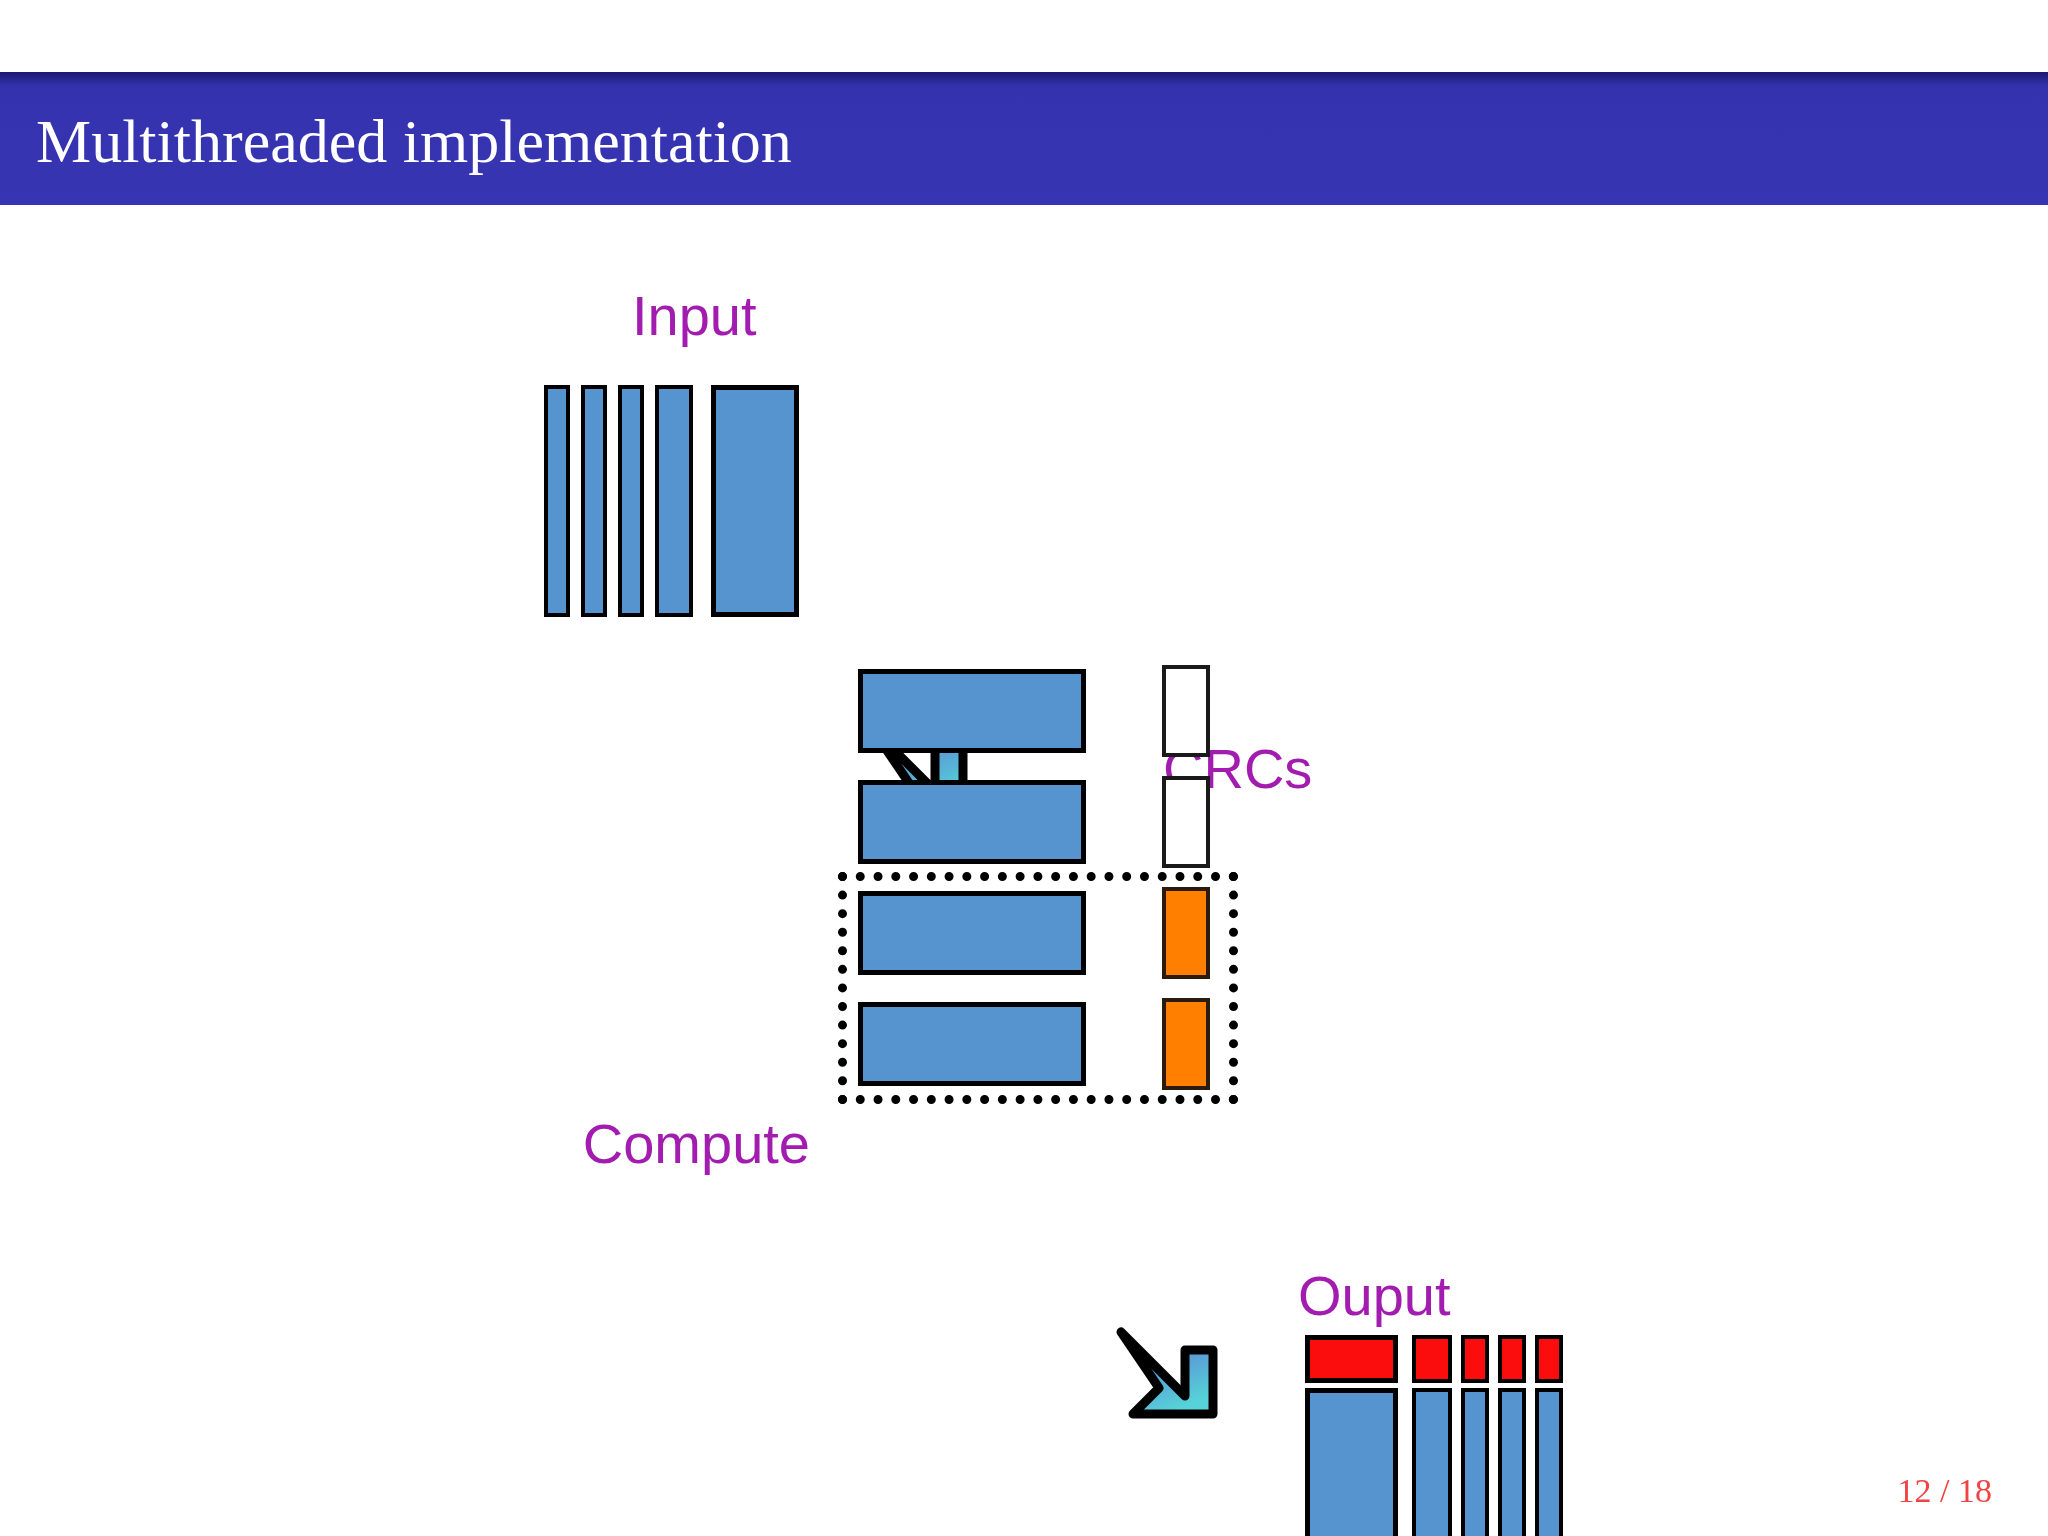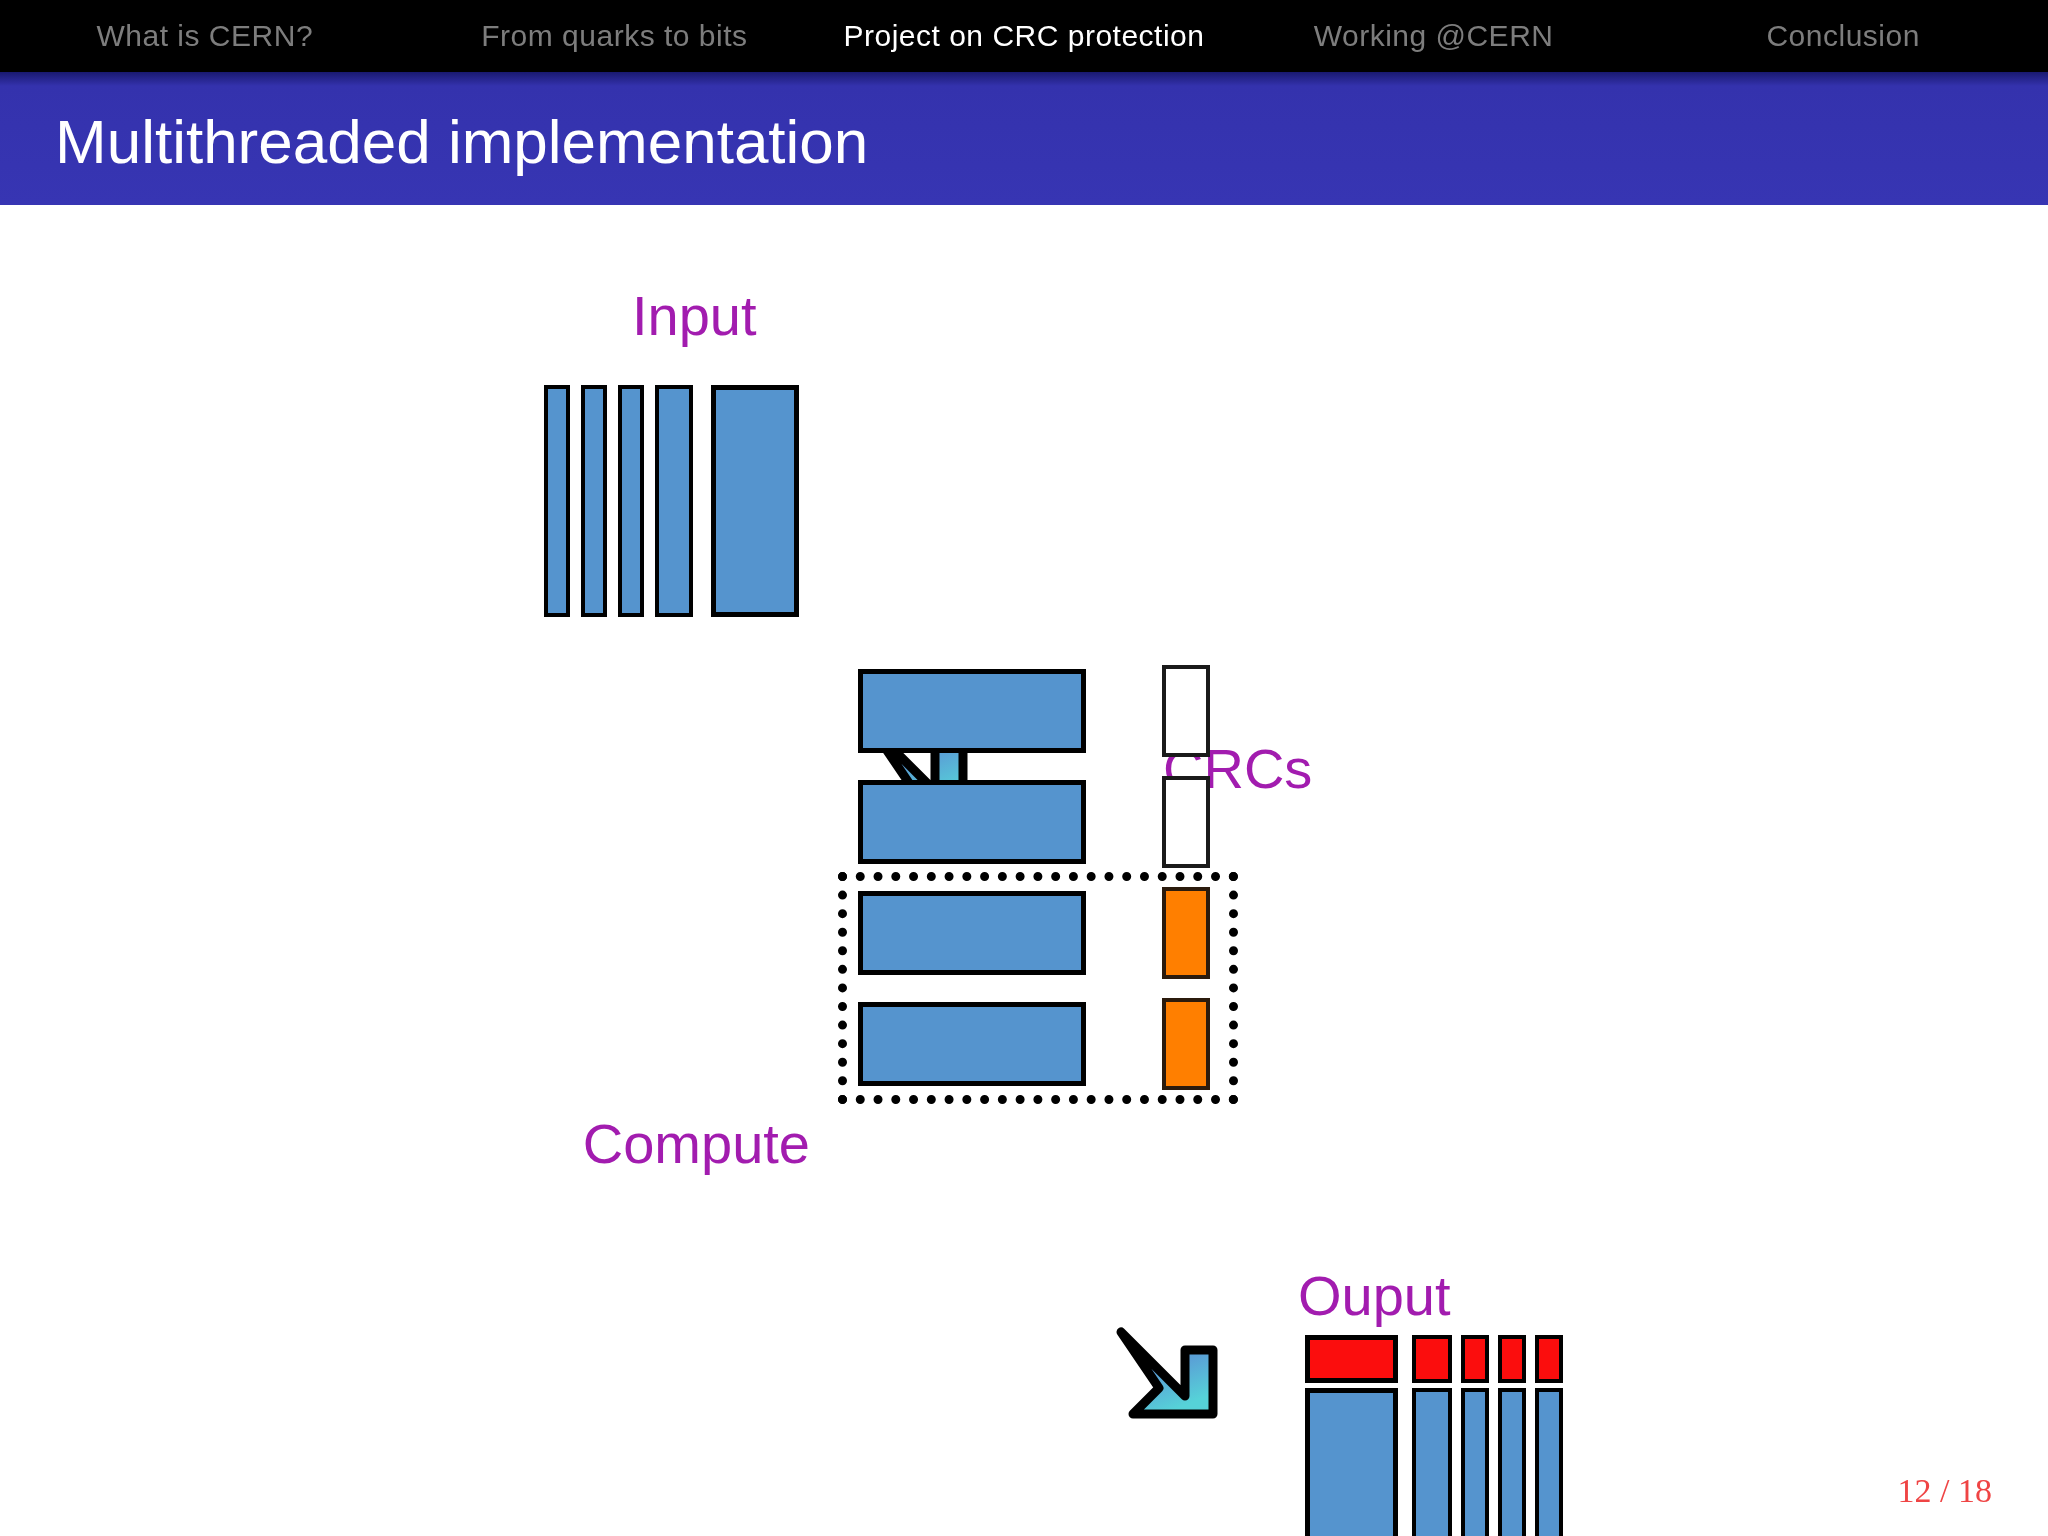--- a/index.html
+++ b/index.html
@@ -42,23 +42,23 @@
   
   #titlebar {
     position: absolute;
     left: 0; top: 72px;
     width: 2048px;
     height: 133px;
     background: linear-gradient(to bottom, #191970 0px, #3432ad 14px, #3735b3 100%);
   }
   #title-text {
     position: absolute;
-    left: 55px;
+    left: 36px;
     top: 34px;
-    font-family: Liberation Sans, sans-serif;
+    font-family: Liberation Serif, serif;
     font-size: 62px;
     color: #ffffff;
     letter-spacing: 0px;
     white-space: nowrap;
   }
 
   
   #canvas {
     position: absolute;
     left: 0; top: 205px;
@@ -126,37 +126,20 @@
     font-size: 34px;
     color: #ef4444;
     white-space: nowrap;
   }
 </style>
 </head>
 <body>
 
 <div id="slide">
 
-  <div id="navbar">
-    <div class="nav-slot">
-      <span class="nav-item">What is CERN?</span>
-    </div>
-    <div class="nav-slot">
-      <span class="nav-item">From quarks to bits</span>
-    </div>
-    <div class="nav-slot">
-      <span class="nav-item active">Project on CRC protection</span>
-    </div>
-    <div class="nav-slot">
-      <span class="nav-item">Working @CERN</span>
-    </div>
-    <div class="nav-slot">
-      <span class="nav-item">Conclusion</span>
-    </div>
-  </div>
 
   <div id="titlebar">
     <div id="title-text">Multithreaded implementation</div>
   </div>
 
   <div id="canvas">
 
     <div class="fig-label" style="left:632px; top:82px;">Input</div>
 
     <div class="blk thin" style="left:544px; top:180px; width:26px; height:232px;"></div>

